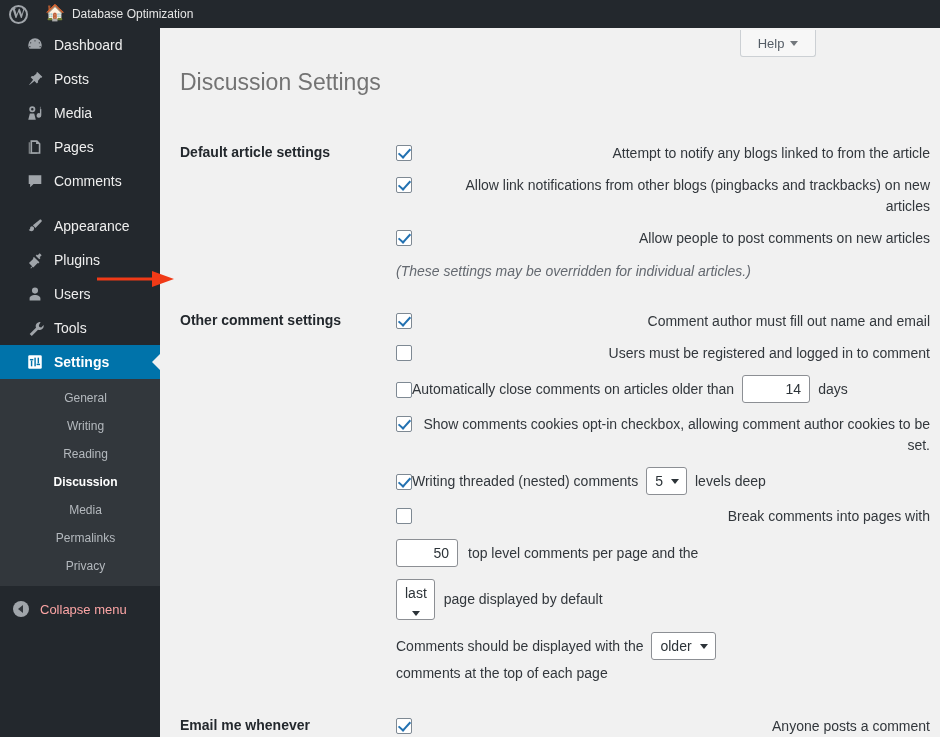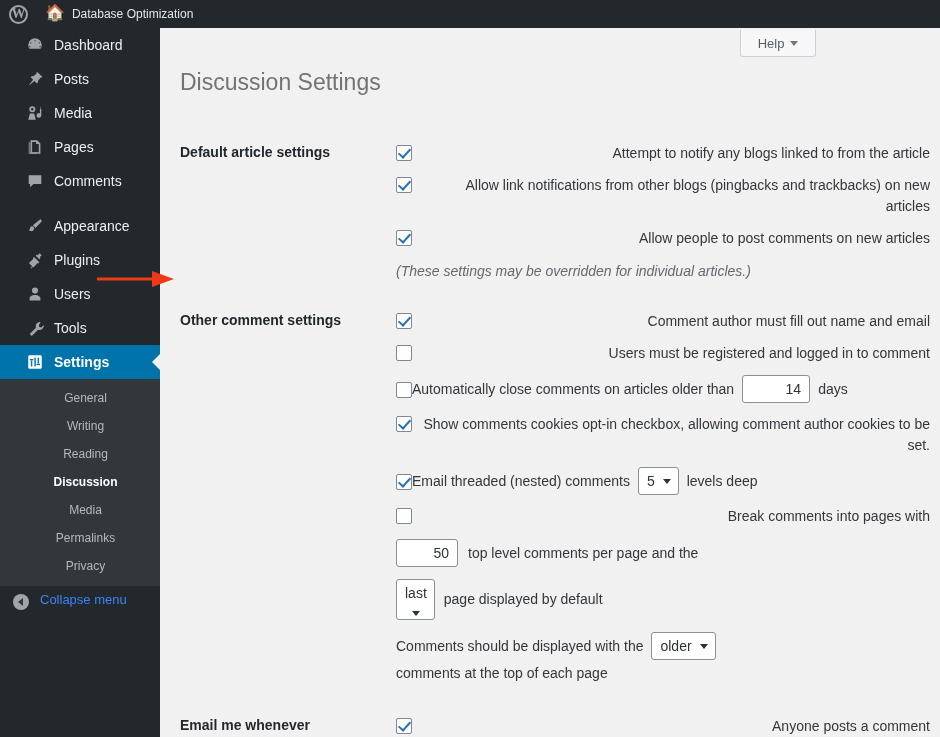--- a/index.html
+++ b/index.html
@@ -84,25 +84,25 @@
     padding: 6px 0 6px 11px;
     font-size: 12px;
     color: #b4b9be;
     cursor: pointer;
     line-height: 16px;
     text-align: center;
   }
   .submenu .sub-item.current { color: #fff; font-weight: bold; }
 
   .collapse-row {
-    display: flex; 
+    display: flex; align-items: center;
     height: 34px;
     padding-left: 11px;
     margin-top: 6px;
-    color: #3b82f6;
+    color: #fca5a5;
     font-size: 13px;
     cursor: pointer;
   }
   .collapse-ico {
     width: 20px; height: 20px; margin-right: 9px;
     flex: 0 0 20px;
     display: flex; align-items: center; justify-content: center;
   }
   .collapse-circle {
     width: 16px; height: 16px; border-radius: 50%;
@@ -445,21 +445,21 @@
           <span>days</span>
         </div>
 
         <div class="cb-line">
           <span class="cbx checked"></span>
           <span class="txt">Show comments cookies opt-in checkbox, allowing comment author cookies to be set.</span>
         </div>
 
         <div class="cb-line inline-row">
           <span class="cbx checked"></span>
-          <span>Email threaded (nested) comments</span>
+          <span>Writing threaded (nested) comments</span>
           <span class="sel" style="margin:0 8px;">
             <span>5</span>
             <span class="arr"></span>
           </span>
           <span>levels deep</span>
         </div>
 
         <div class="cb-line">
           <span class="cbx"></span>
           <span class="txt">Break comments into pages with</span>

